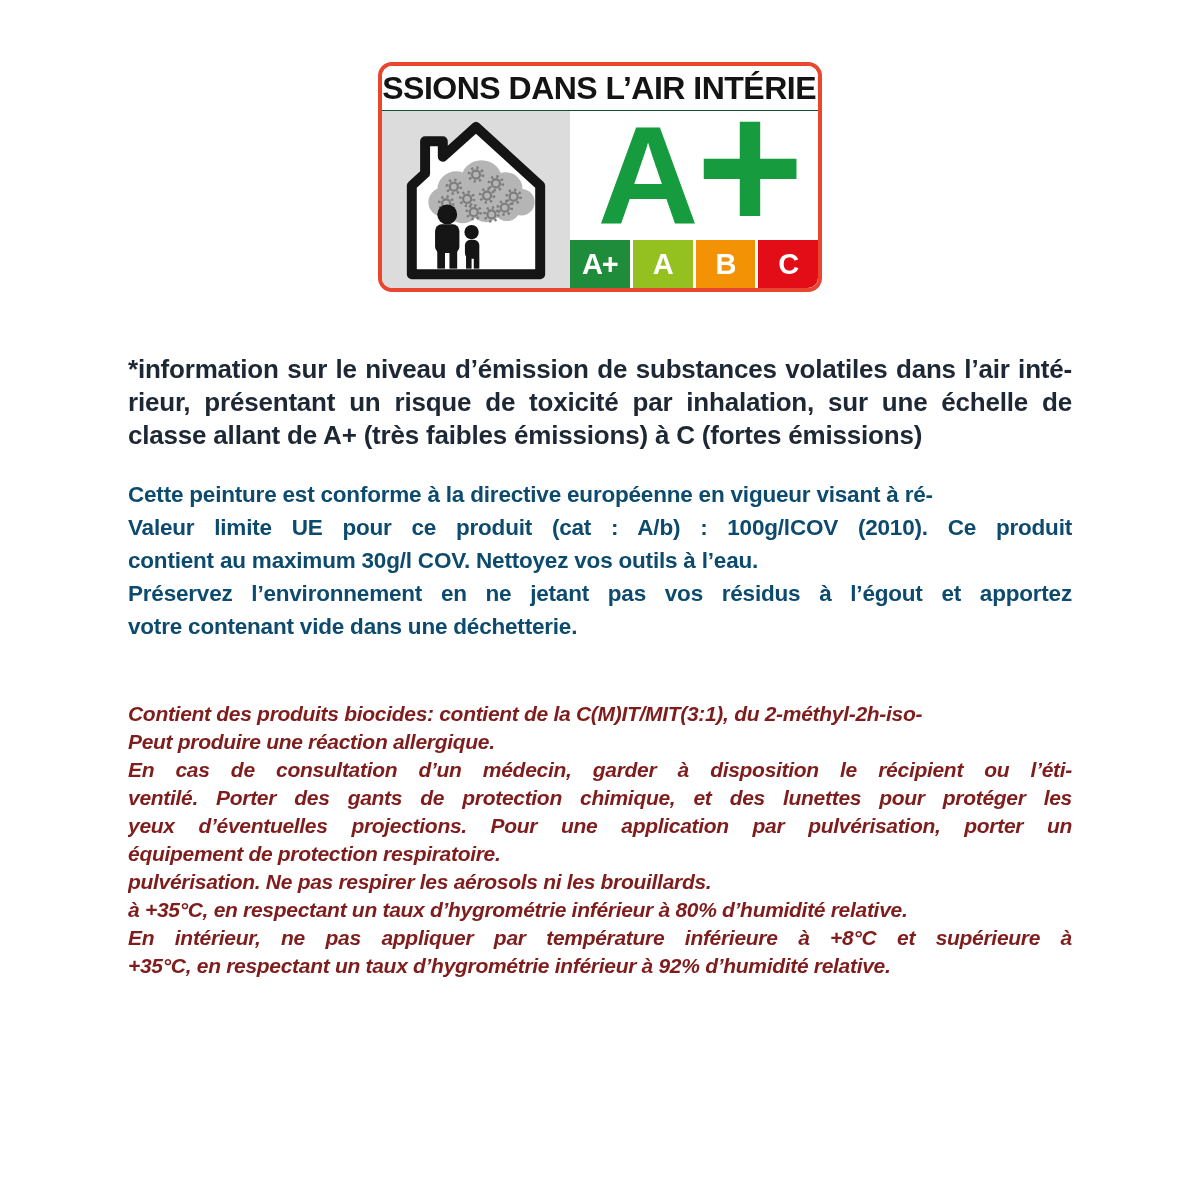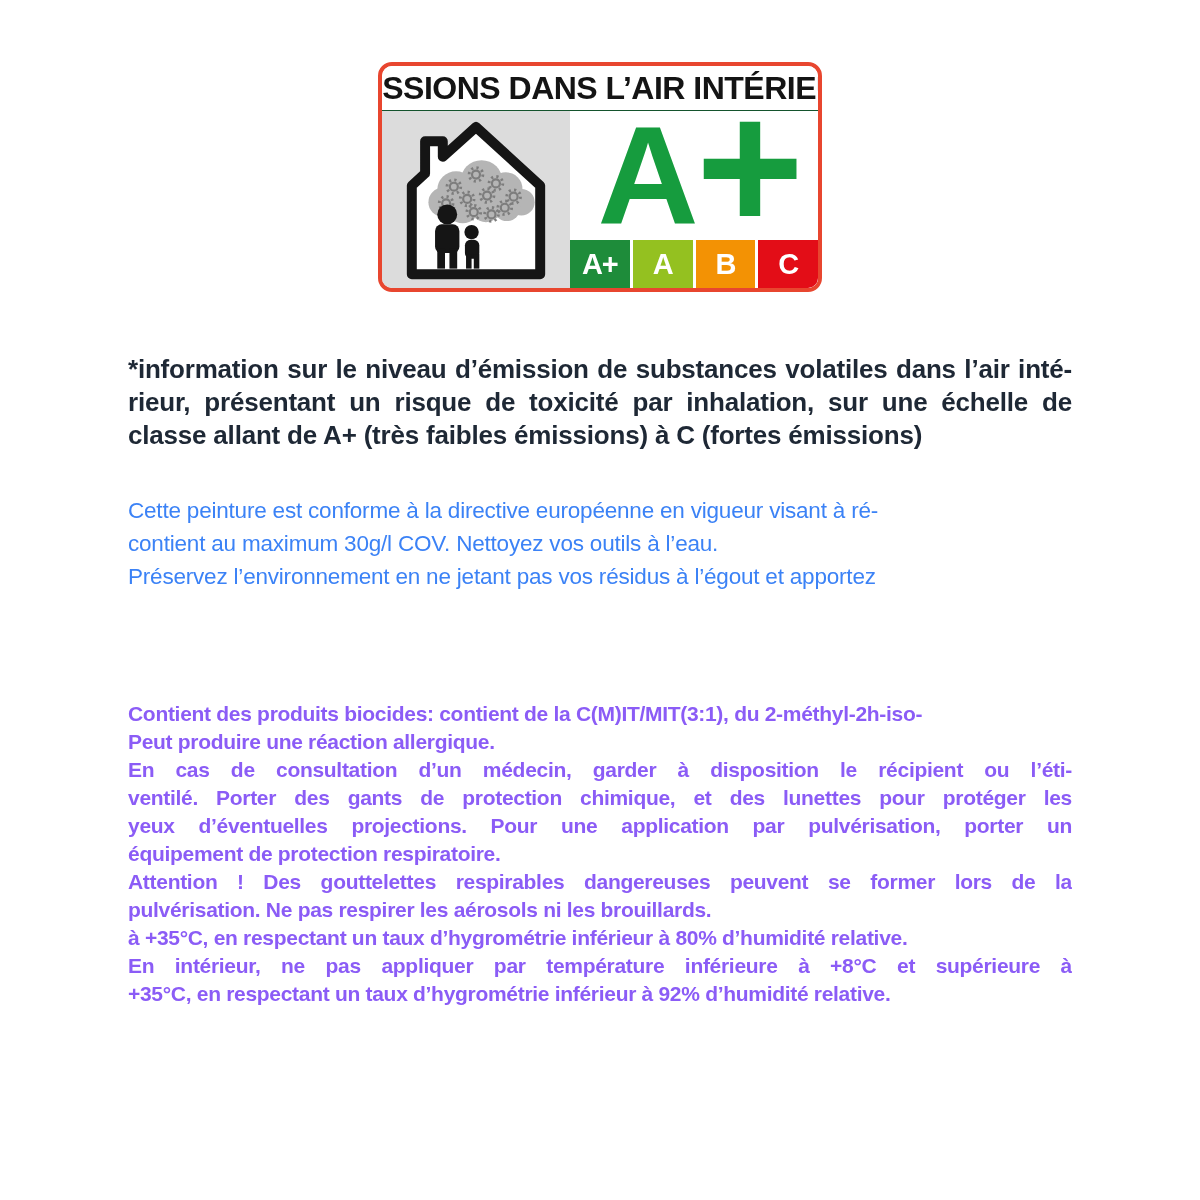--- a/index.html
+++ b/index.html
@@ -35,22 +35,22 @@
     transform:translateY(-8px) scale(1.32);
   }
   .scale-row { height:48px; flex:0 0 48px; display:flex; gap:3px; background:#fff; }
   .scale-box {
     flex:1; display:flex; align-items:center; justify-content:center;
     color:#ffffff; font-weight:bold; font-size:29px; letter-spacing:-1px;
   }
   
   .textblock { position:absolute; left:128px; width:944px; }
   .tb-info      { top:353px; color:#1e2835; font-weight:bold; font-size:26px; letter-spacing:-0.2px; }
-  .tb-reg       { top:478px; color:#3b82f6; font-weight:normal; font-size:22.5px; letter-spacing:-0.2px;margin-top:16px; }
-  .tb-italic    { top:700px; color:#8b5cf6; font-weight:bold; font-size:21px; letter-spacing:-0.3px; }
+  .tb-reg       { top:478px; color:#0c4a6e; font-weight:bold; font-size:22.5px; letter-spacing:-0.2px; }
+  .tb-italic    { top:700px; color:#7f1d1d; font-weight:bold; font-style:italic; font-size:21px; letter-spacing:-0.3px; }
   .tb-info .line, .tb-reg .line { height:33px; line-height:33px; }
   .tb-italic .line { height:28px; line-height:28px; }
   .line {
     text-align:justify; text-align-last:justify;
     overflow:hidden; white-space:normal;
   }
   .para .line:last-child { text-align-last:left; }
   .para { margin:0; }
 </style>
 </head>
@@ -128,42 +128,43 @@
       <div class="line">rieur, présentant un risque de toxicité par inhalation, sur une échelle de</div>
       <div class="line">classe allant de A+ (très faibles émissions) à C (fortes émissions)</div>
     </div>
 </div>
 
 <div class="textblock tb-reg">
   <div class="para">
       <div class="line">Cette peinture est conforme à la directive européenne en vigueur visant à ré-</div>
     </div>
   <div class="para">
+      <div class="line">Valeur limite UE pour ce produit (cat : A/b) : 100g/lCOV (2010). Ce produit</div>
       <div class="line">contient au maximum 30g/l COV. Nettoyez vos outils à l’eau.</div>
     </div>
   <div class="para">
       <div class="line">Préservez l’environnement en ne jetant pas vos résidus à l’égout et apportez</div>
+      <div class="line">votre contenant vide dans une déchetterie.</div>
     </div>
 </div>
 
 <div class="textblock tb-italic">
   <div class="para">
       <div class="line">Contient des produits biocides: contient de la C(M)IT/MIT(3:1), du 2-méthyl-2h-iso-</div>
     </div>
   <div class="para">
       <div class="line">Peut produire une réaction allergique.</div>
     </div>
   <div class="para">
       <div class="line">En cas de consultation d’un médecin, garder à disposition le récipient ou l’éti-</div>
       <div class="line">ventilé. Porter des gants de protection chimique, et des lunettes pour protéger les</div>
       <div class="line">yeux d’éventuelles projections. Pour une application par pulvérisation, porter un</div>
       <div class="line">équipement de protection respiratoire.</div>
     </div>
   <div class="para">
-      <div class="line">Attention ! Des gouttelettes respirables dangereuses peuvent se former lors de la</div>
       <div class="line">pulvérisation. Ne pas respirer les aérosols ni les brouillards.</div>
     </div>
   <div class="para">
       <div class="line">à +35°C, en respectant un taux d’hygrométrie inférieur à 80% d’humidité relative.</div>
     </div>
   <div class="para">
       <div class="line">En intérieur, ne pas appliquer par température inférieure à +8°C et supérieure à</div>
       <div class="line">+35°C, en respectant un taux d’hygrométrie inférieur à 92% d’humidité relative.</div>
     </div>
 </div>

